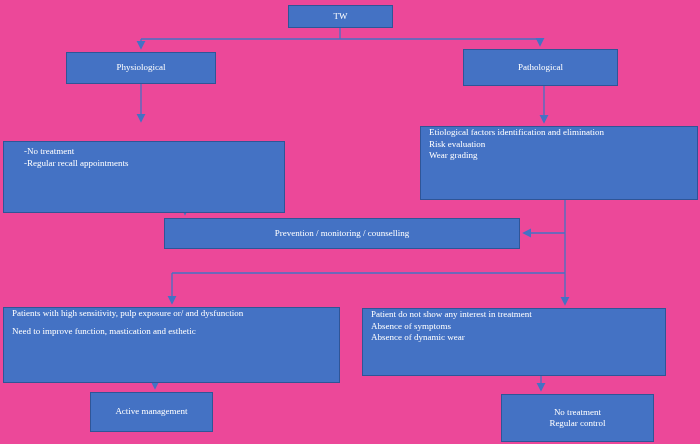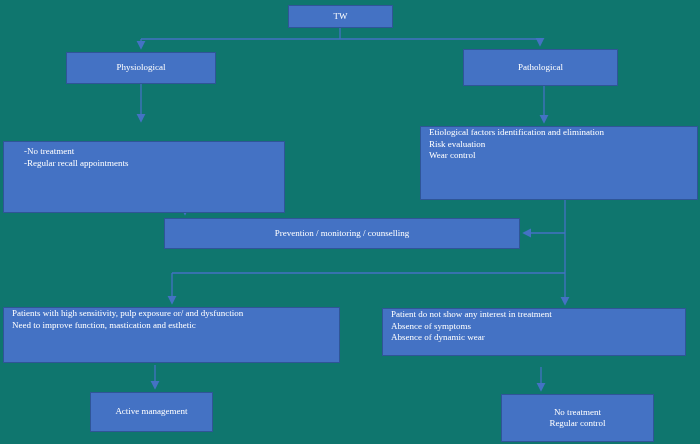--- a/index.html
+++ b/index.html
@@ -1,17 +1,17 @@
 <!DOCTYPE html>
 <html><head>
 <meta charset="utf-8">
 <style>
   html,body{margin:0;padding:0;background:#fff;}
   #stage{
-    position:relative;width:700px;height:444px;background:#0f766e;
+    position:relative;width:700px;height:444px;background:#ec4899;
     font-family:"Liberation Serif","DejaVu Serif",serif;
     overflow:hidden;
   }
   .node{
     position:absolute;
     background:#4472c4;
     border:1px solid #2f5597;
     color:#ffffff;
     font-size:9px;
     line-height:11.5px;
@@ -32,22 +32,22 @@
   .line{white-space:nowrap;}
   svg.connectors{position:absolute;left:0;top:0;pointer-events:none;}
 
   
   #n-tw            {left:288px;top:5px;  width:105px;height:23px;}
   #n-physiological {left:66px; top:52px; width:150px;height:32px;}
   #n-pathological  {left:463px;top:49px; width:155px;height:37px;}
   #n-physio-plan   {left:3px;  top:141px;width:282px;height:72px;}
   #n-patho-plan    {left:420px;top:126px;width:278px;height:74px;}
   #n-prevention    {left:164px;top:218px;width:356px;height:31px;}
-  #n-active-ind    {left:3px;  top:307px;width:337px;height:56px;}
-  #n-notx-ind      {left:382px;top:308px;width:304px;height:48px;}
+  #n-active-ind    {left:3px;  top:307px;width:337px;height:76px;gap:6px;}
+  #n-notx-ind      {left:362px;top:308px;width:304px;height:68px;}
   #n-active-mgmt   {left:90px; top:392px;width:123px;height:40px;}
   #n-no-treatment  {left:465px;top:394px;width:153px;height:48px;margin-left:36px;}
 </style>
 </head>
 <body>
 
 <div id="stage">
 
   <svg class="connectors" width="700" height="444" viewBox="0 0 700 444">
     <defs>
@@ -92,21 +92,21 @@
   </div>
 
   <div id="n-physio-plan" class="node topalign">
     <div class="line">-No treatment</div>
     <div class="line">-Regular recall appointments</div>
   </div>
 
   <div id="n-patho-plan" class="node leftalign">
     <div class="line">Etiological factors identification and elimination</div>
     <div class="line">Risk evaluation</div>
-    <div class="line">Wear control</div>
+    <div class="line">Wear grading</div>
   </div>
 
   <div id="n-prevention" class="node center">
     <span class="line">Prevention / monitoring / counselling</span>
   </div>
 
   <div id="n-active-ind" class="node leftalign">
     <div class="line">Patients with high sensitivity, pulp exposure or/ and dysfunction</div>
     <div class="line">Need to improve function, mastication and esthetic</div>
   </div>

